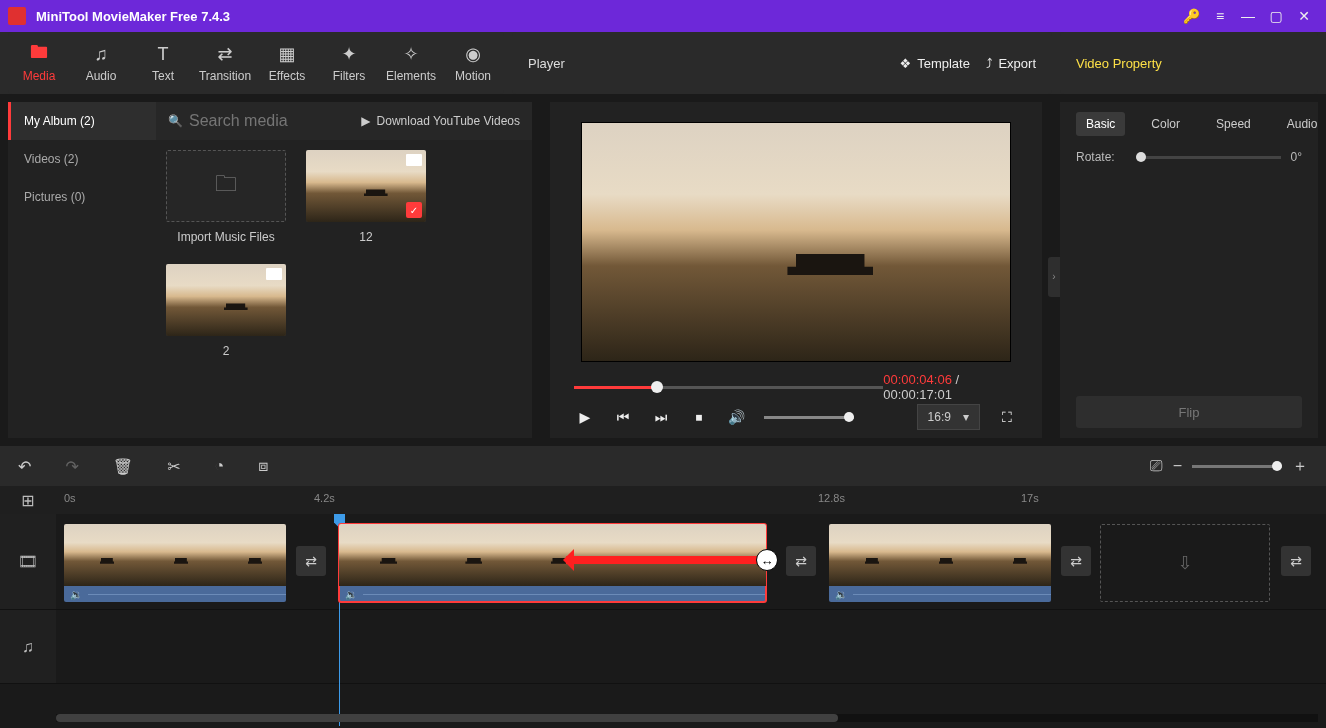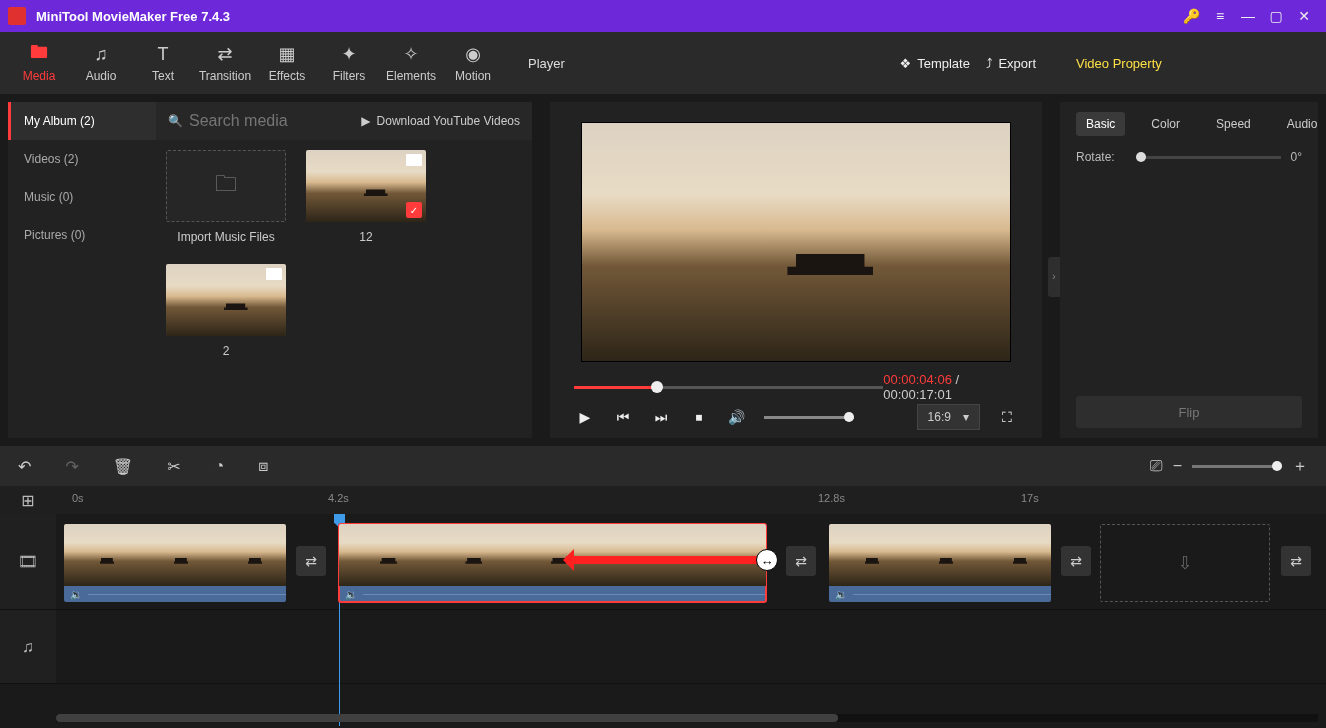--- a/index.html
+++ b/index.html
@@ -184,23 +184,20 @@
 
 <div class="midrow">
 
   <div class="media-panel">
     <div class="media-side">
       <div class="ms-item active">
           <span>My Album (2)</span>
         </div>
       <div class="ms-item">
           <span>Videos (2)</span>
-        </div>
-      <div class="ms-item">
-          <span>Music (0)</span>
         </div>
       <div class="ms-item">
           <span>Pictures (0)</span>
         </div>
     </div>
     <div class="media-main">
       <div class="media-bar">
         <div class="search">
           <span>🔍</span>
           <input placeholder="Search media" style="">
@@ -302,22 +299,22 @@
     <div class="zoom-track">
         <div class="zoom-knob"></div>
       </div>
     <div class="tlt">＋</div>
   </div>
 </div>
 
 <div class="ruler">
   <div class="addtrack">⊞</div>
   <div class="marks">
-    <span class="mk" style="left:16px">0s</span>
-    <span class="mk" style="left:272px">4.2s</span>
+    <span class="mk" style="left:8px">0s</span>
+    <span class="mk" style="left:258px">4.2s</span>
     <span class="mk" style="left:762px">12.8s</span>
     <span class="mk" style="left:965px">17s</span>
   </div>
 </div>
 
 <div class="tracks">
   <div class="playhead" style="left:339px">
       <div class="head"></div>
     </div>
 

